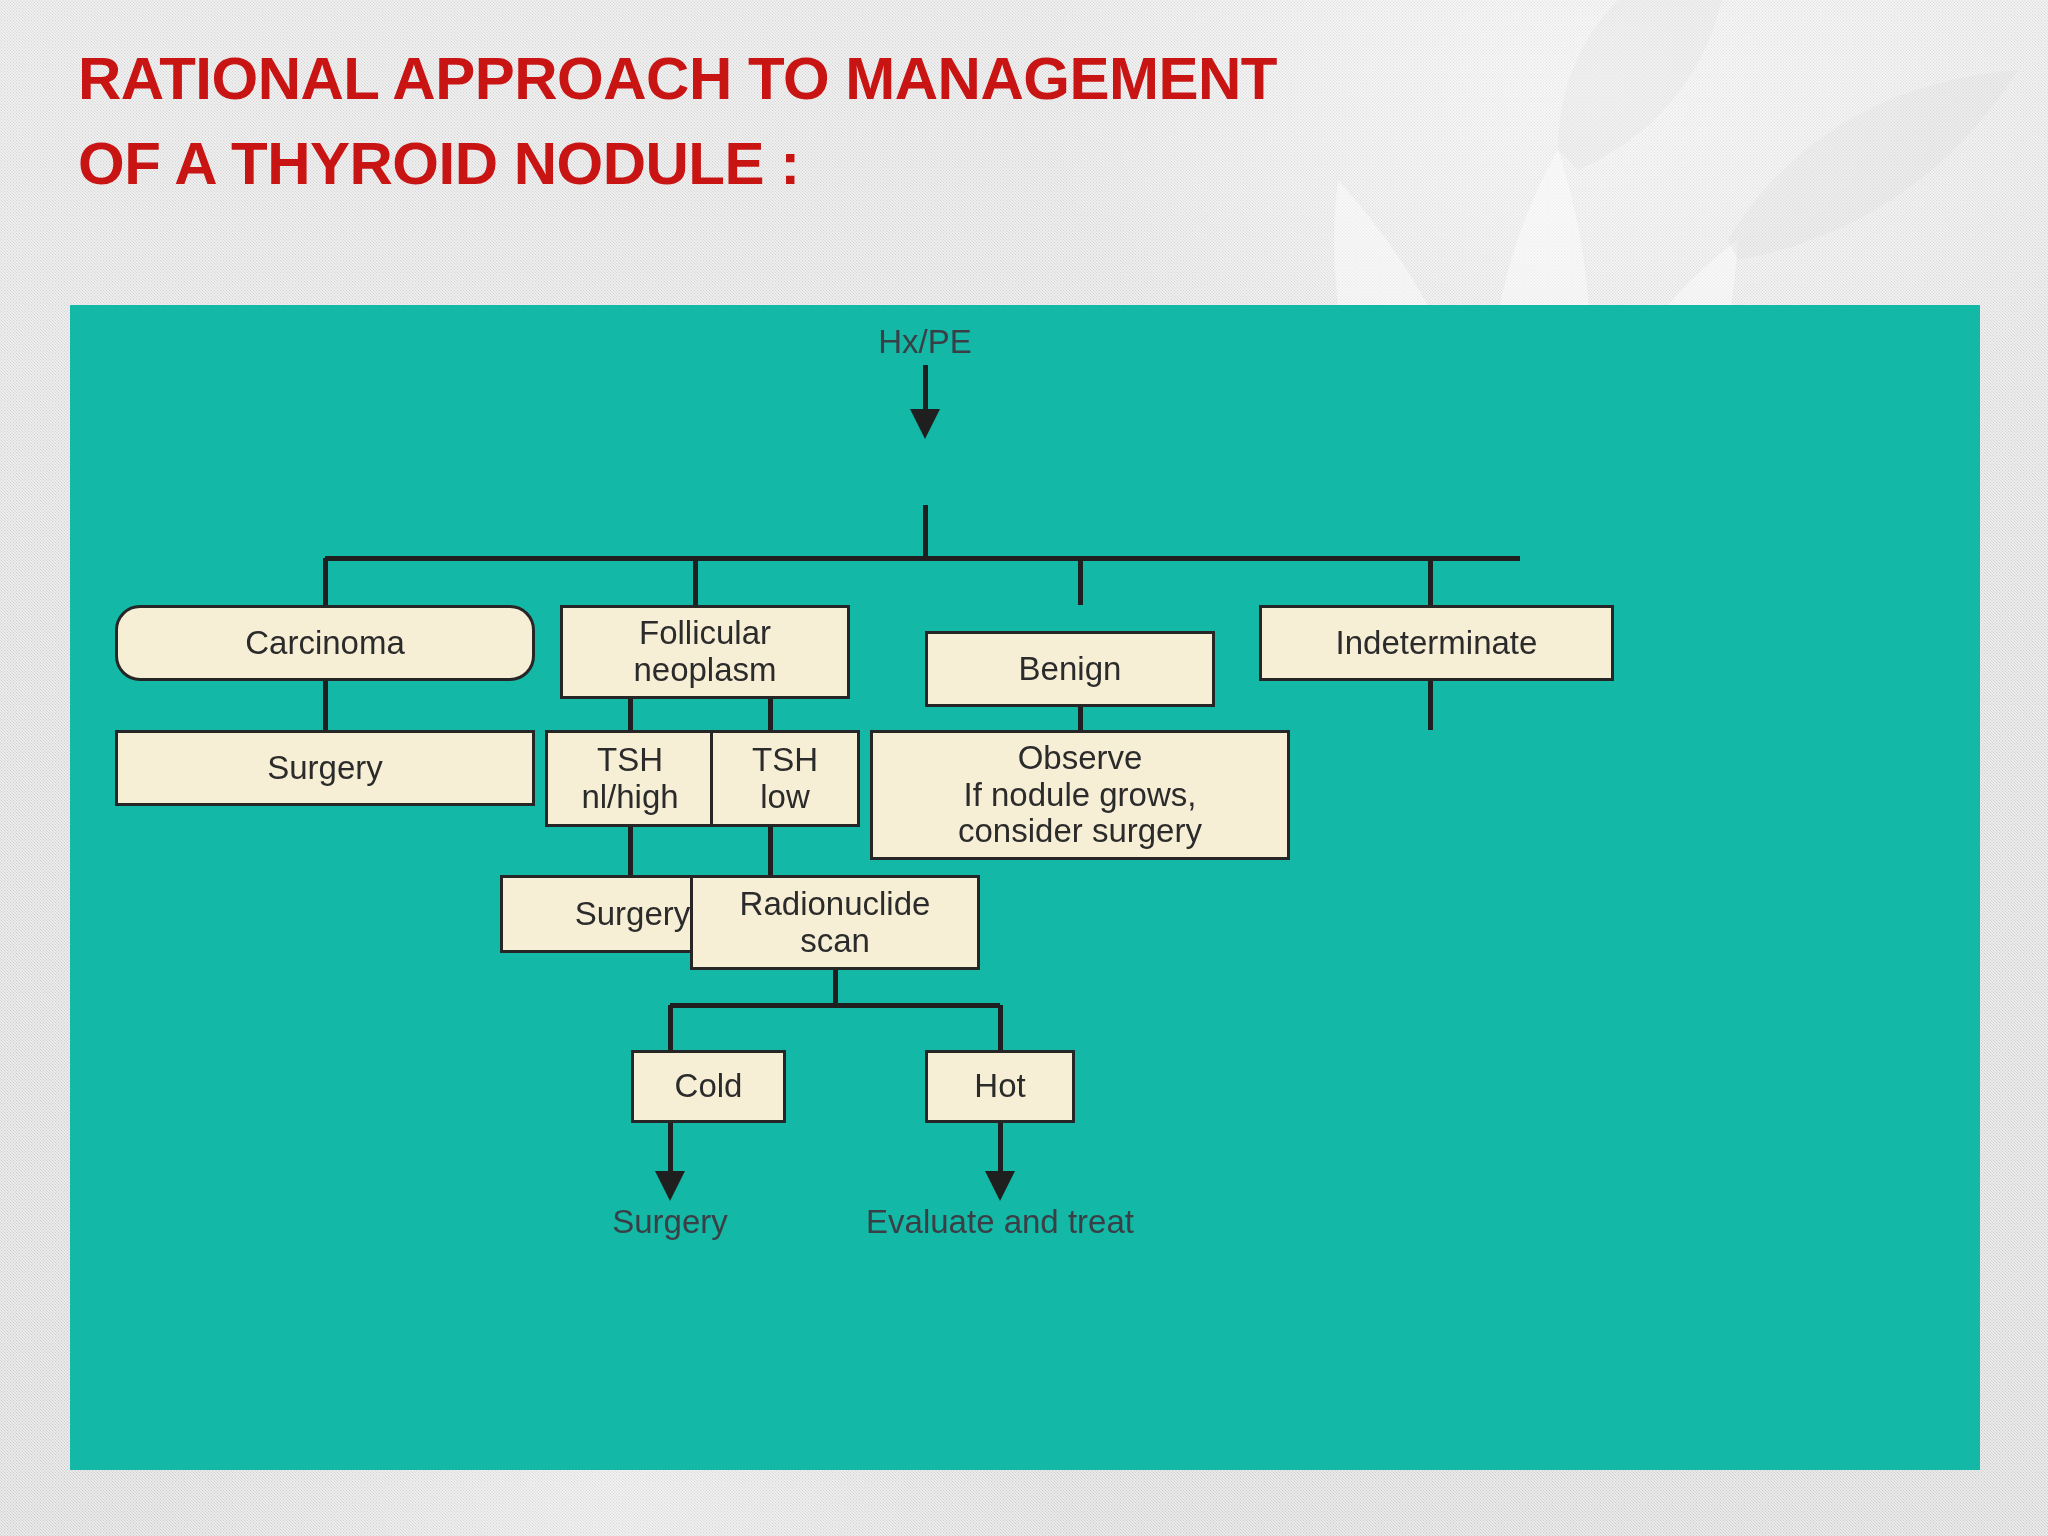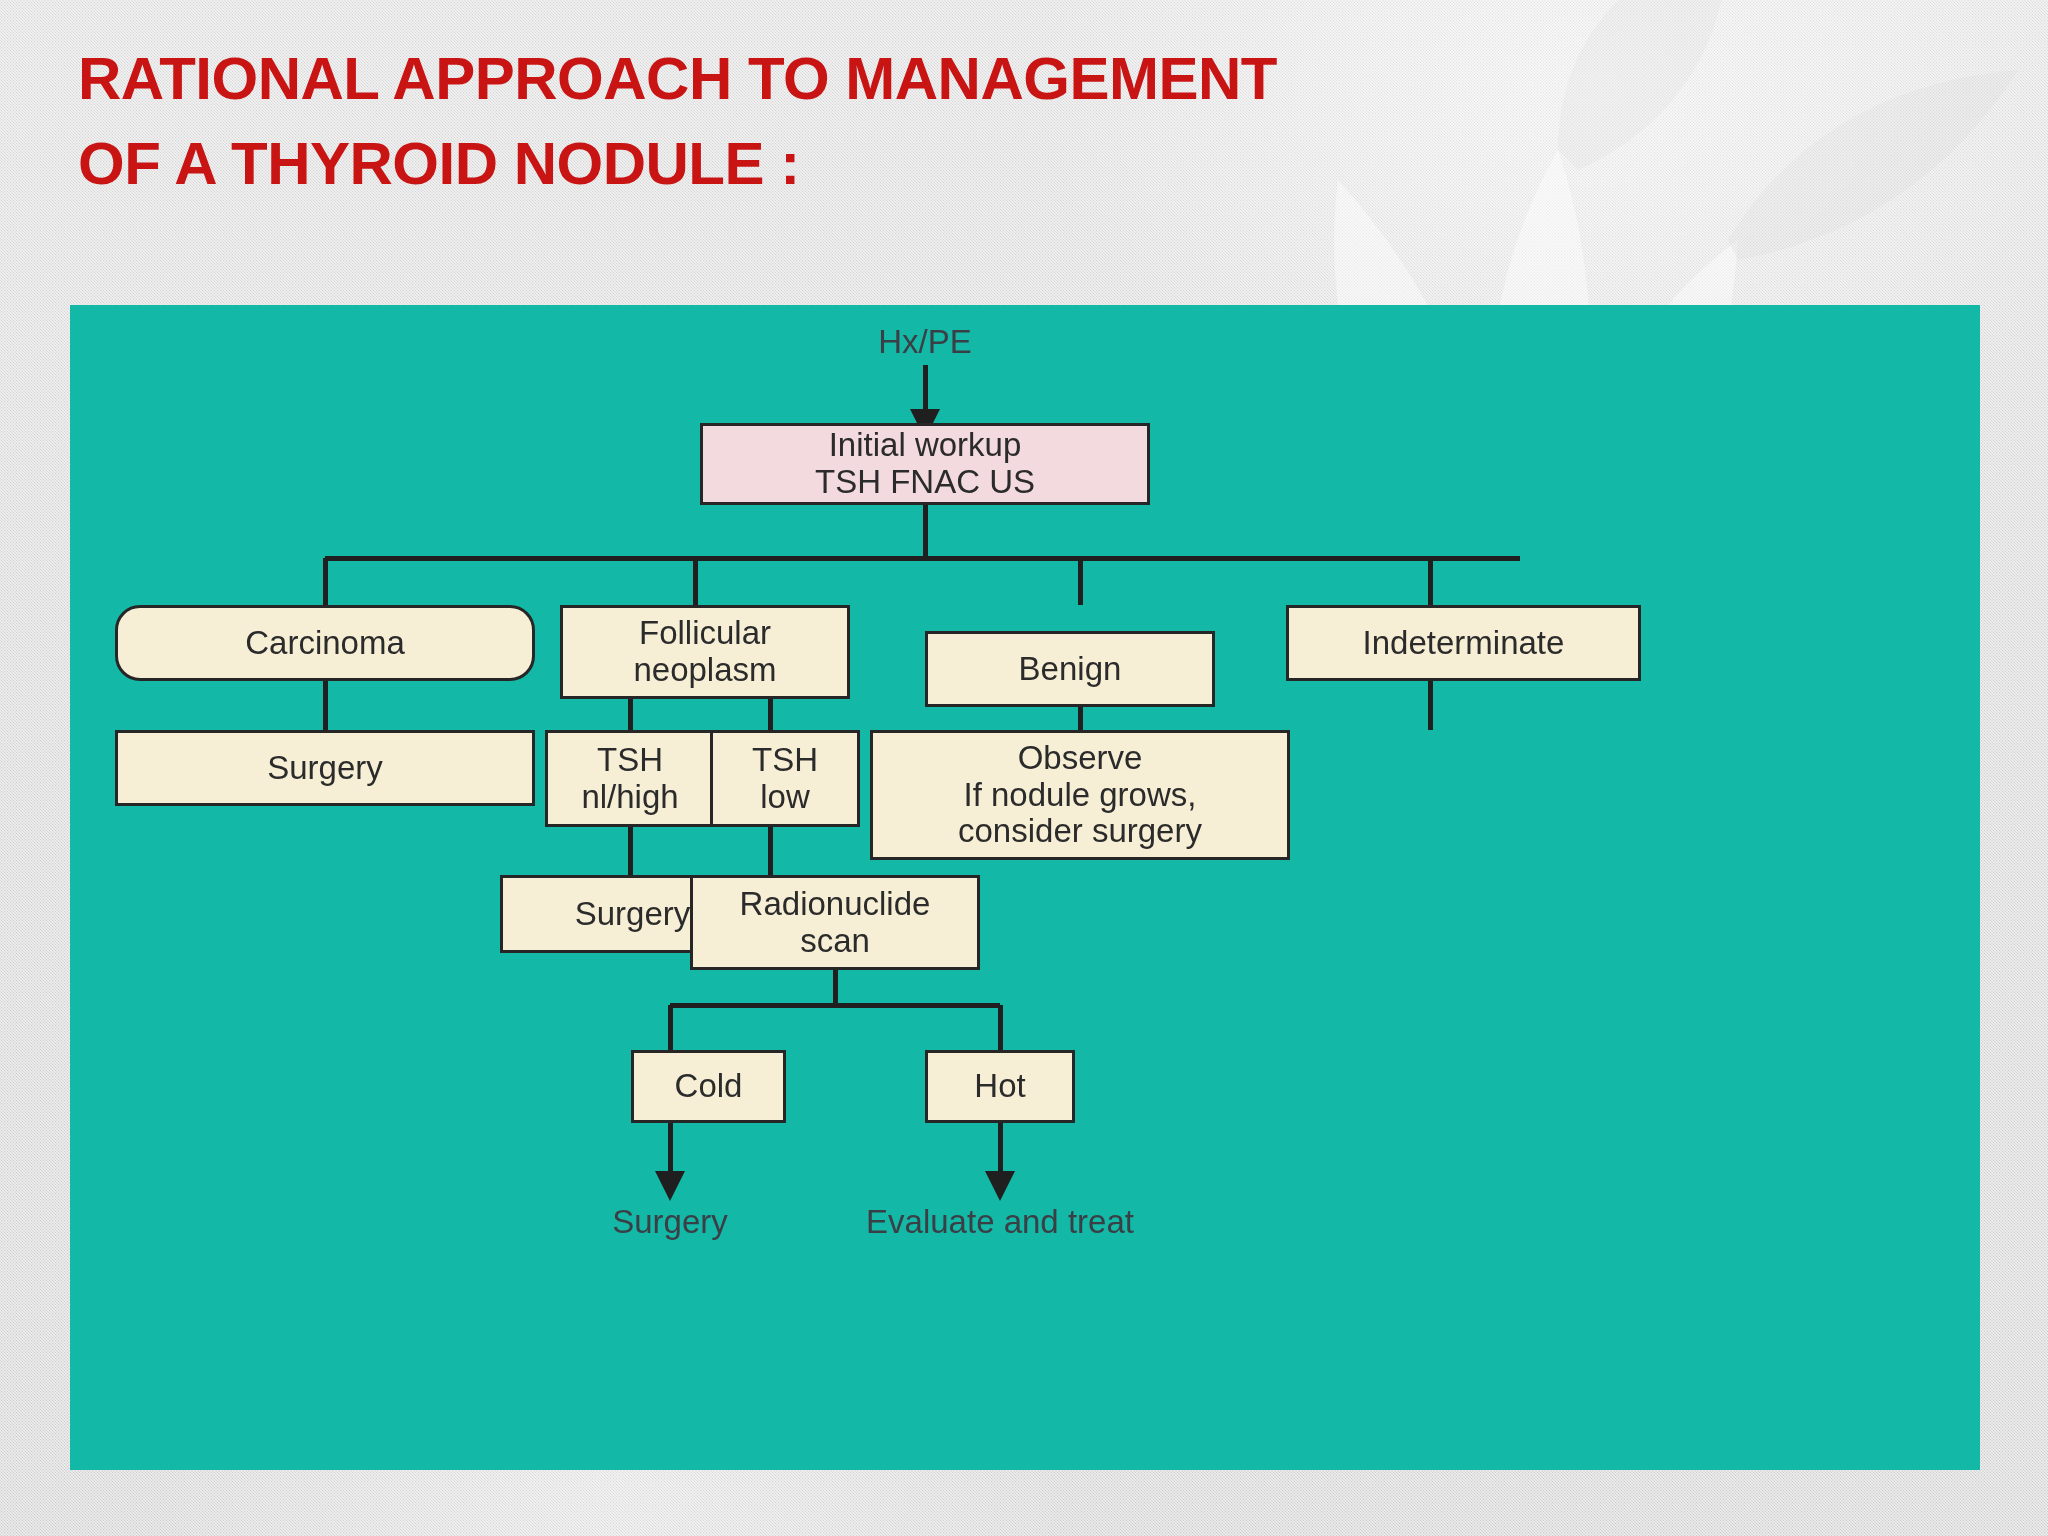--- a/index.html
+++ b/index.html
@@ -129,43 +129,37 @@
       <polygon points="855,134 840,104 870,104"></polygon>
       <polygon points="600,896 585,866 615,866"></polygon>
       <polygon points="930,896 915,866 945,866"></polygon>
     </g>
   </svg>
 
   <div class="plaintext" style="left:700px;top:18px;width:310px;">
     <span>Hx/PE</span>
   </div>
 
-  <div class="nodebox pink" style="left:630px;top:118px;width:450px;height:82px;">
-    <div class="inner">
-      <div>Initial workup</div>
-      <div>TSH  FNAC  US</div>
-    </div>
-  </div>
 
   <div class="nodebox" style="left:45px;top:300px;width:420px;height:76px;border-radius:25px;">
     <div class="inner">Carcinoma</div>
   </div>
 
   <div class="nodebox" style="left:490px;top:300px;width:290px;height:94px;">
     <div class="inner">
       <div>Follicular</div>
       <div>neoplasm</div>
     </div>
   </div>
 
   <div class="nodebox" style="left:855px;top:300px;width:290px;height:76px;margin-top:26px;">
     <div class="inner">Benign</div>
   </div>
 
-  <div class="nodebox" style="left:1216px;top:300px;width:355px;height:76px;">
+  <div class="nodebox" style="left:1189px;top:300px;width:355px;height:76px;">
     <div class="inner">Indeterminate</div>
   </div>
 
   <div class="nodebox" style="left:45px;top:425px;width:420px;height:76px;">
     <div class="inner">Surgery</div>
   </div>
 
   <div class="nodebox" style="left:475px;top:425px;width:170px;height:97px;">
     <div class="inner">
       <div>TSH</div>

